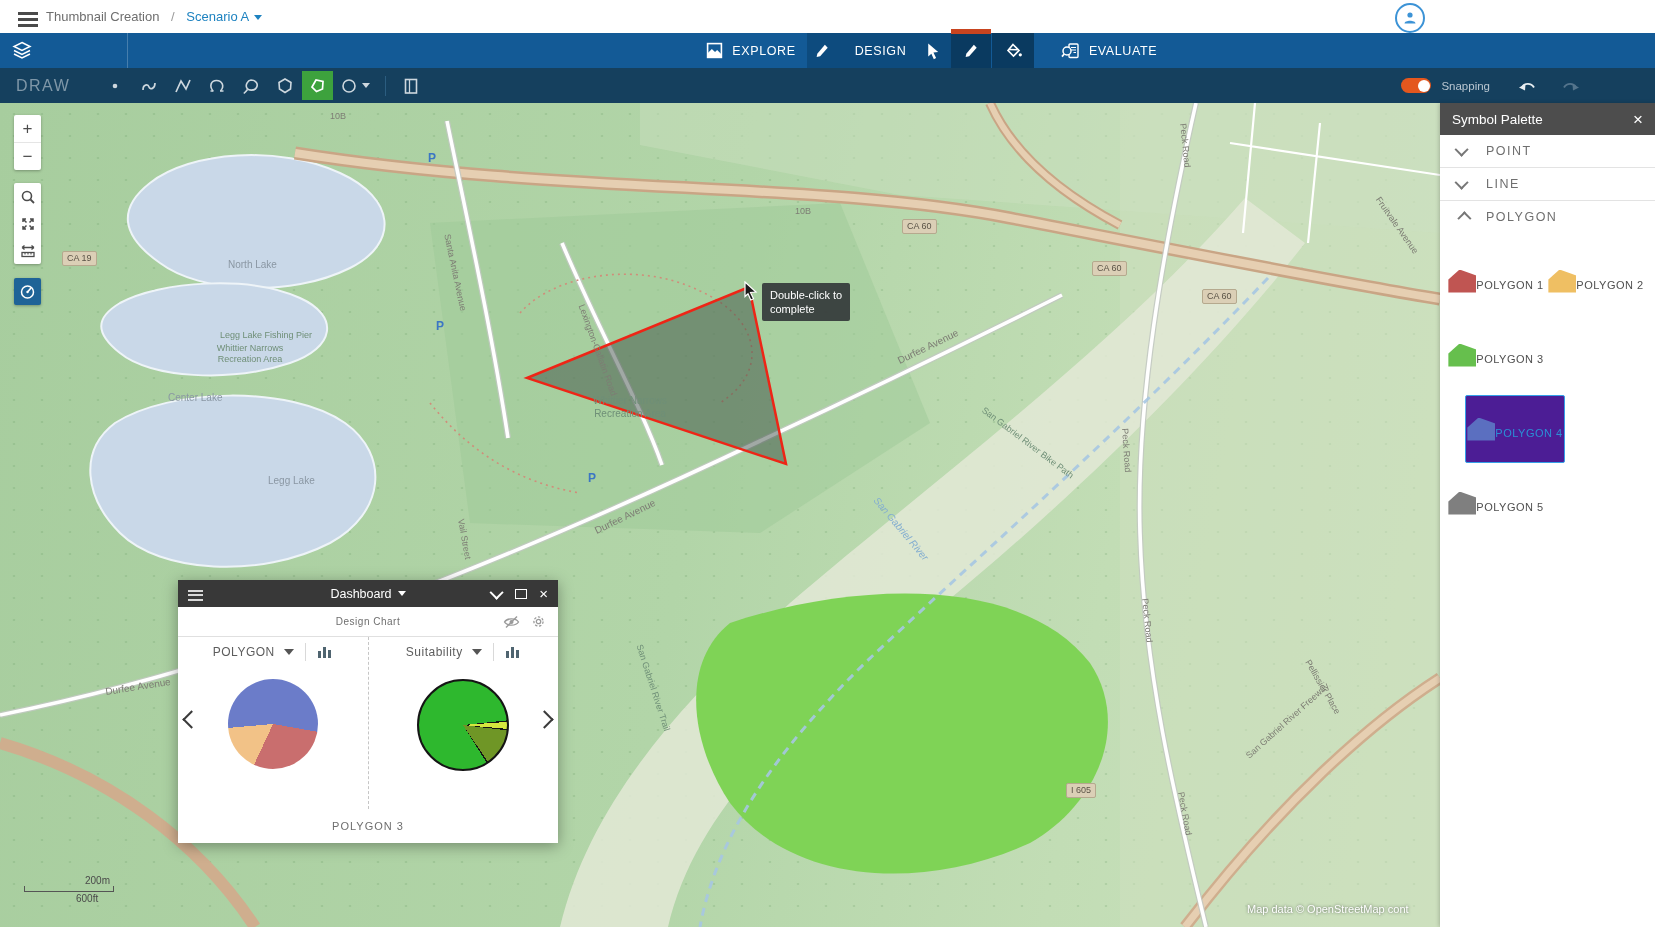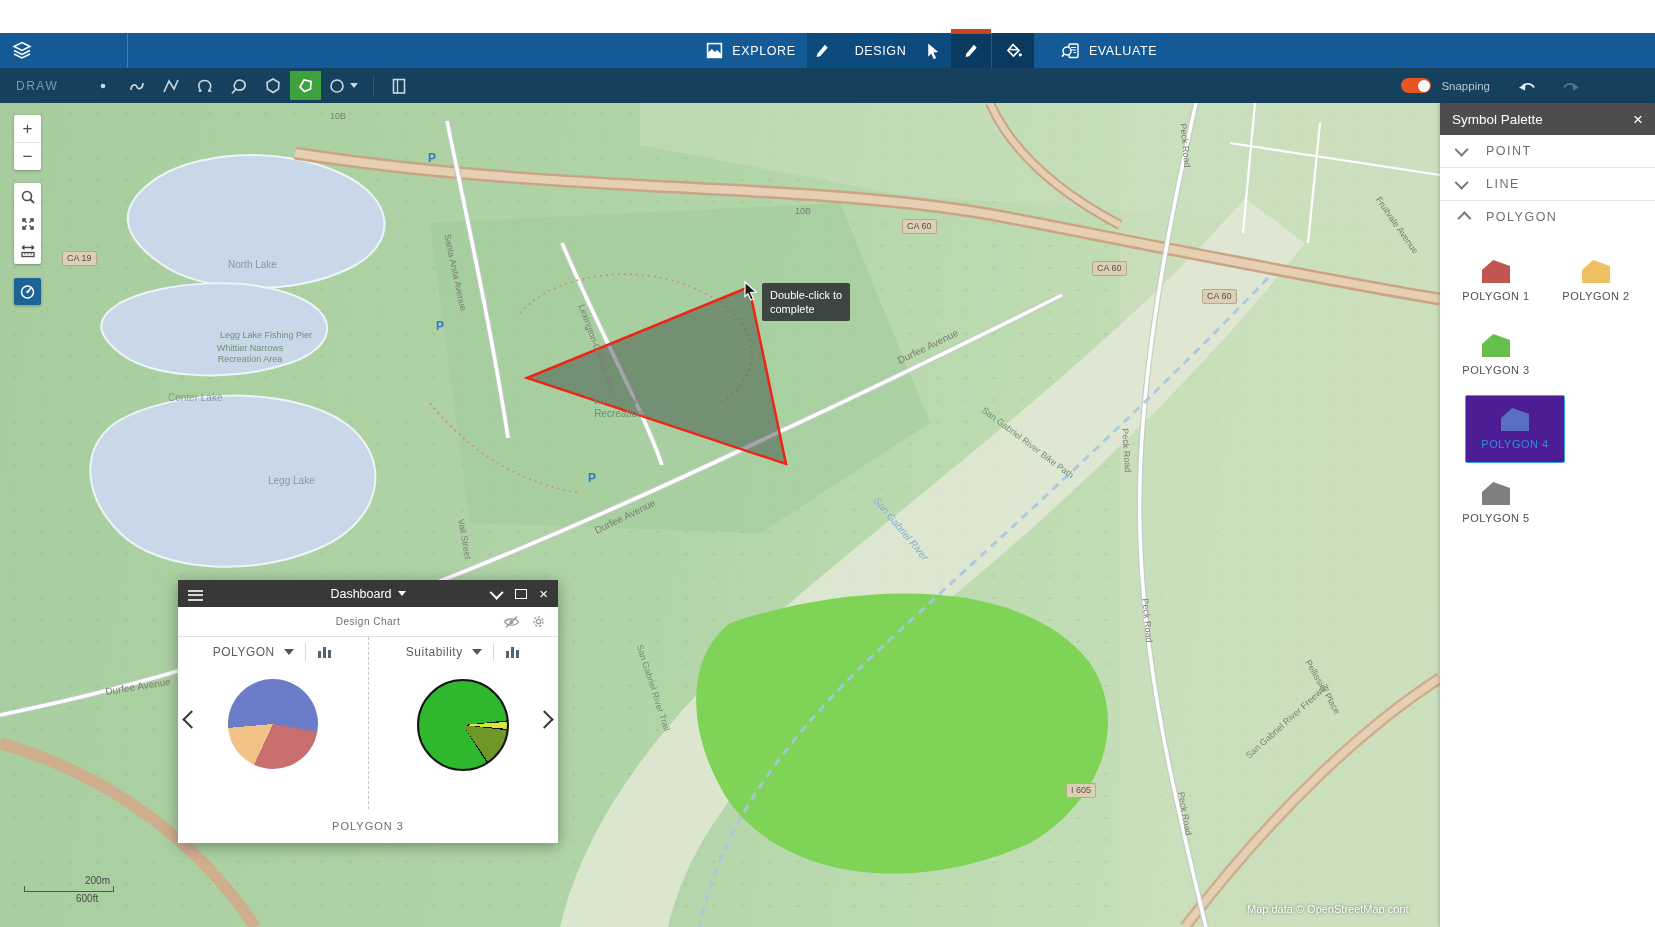--- a/index.html
+++ b/index.html
@@ -25,21 +25,21 @@
   .tab-explore{width:112px;}
   .tab-design{width:106px;background:#0d4b7e;gap:24px;}
   .btn-cursor{width:38px;background:#0d4b7e;}
   .btn-pencil{width:40px;background:#0a3a60;position:relative;}
   .btn-pencil .active-bar{position:absolute;top:-4px;left:0;width:100%;height:5px;background:#c8441f;}
   .btn-bucket{width:42px;background:#0a3a60;margin-left:1px;}
   .tab-evaluate{width:150px;}
 
   
   #drawbar{position:absolute;top:68px;left:0;width:100%;height:35px;background:#15405e;display:flex;align-items:center;}
-  #drawbar .draw-label{color:#7f97a8;font-size:12px;letter-spacing:1.5px;margin-left:16px;}
+  #drawbar .draw-label{color:#7f97a8;font-size:16px;letter-spacing:1.5px;margin-left:16px;}
   .tool{width:34px;height:30px;display:flex;align-items:center;justify-content:center;cursor:pointer;}
   .tool.green{background:#3da23d;width:31px;height:29px;}
   #drawbar .tsep{width:1px;height:20px;background:#2b5d80;margin:0 8px;}
   #snapwrap{position:absolute;right:165px;top:0;height:35px;display:flex;align-items:center;gap:10px;}
   .toggle{width:30px;height:15px;border-radius:8px;background:#e4571e;position:relative;cursor:pointer;}
   .toggle .knob{position:absolute;right:1.5px;top:1.5px;width:12px;height:12px;background:#fff;border-radius:50%;}
   #snapwrap .snap-label{color:#b9c6d1;font-size:11.5px;}
   #undoredo{position:absolute;right:75px;top:0;height:35px;display:flex;align-items:center;gap:22px;}
 
   
@@ -82,21 +82,21 @@
   #palette{position:absolute;top:103px;right:0;width:215px;height:824px;background:#fff;box-shadow:-1px 0 4px rgba(0,0,0,.2);}
   #palette header{height:32px;background:#4d4d4d;color:#fff;display:flex;align-items:center;padding:0 12px;font-size:13.5px;}
   #palette header .x{margin-left:auto;font-size:17px;cursor:pointer;line-height:1;}
   .psection{height:32px;display:flex;align-items:center;border-bottom:1px solid #e3e3e3;cursor:pointer;}
   .psection .chev{margin-left:18px;}
   .psection .plabel{margin-left:18px;font-size:12.5px;letter-spacing:1.5px;color:#6f6f6f;}
   .chev{width:8px;height:8px;border-left:2px solid #777;border-bottom:2px solid #777;display:inline-block;}
   .chev.down{transform:rotate(-45deg) translateY(-2px);}
   .chev.up{transform:rotate(135deg) translateY(-2px);}
   #swatches{display:flex;flex-wrap:wrap;padding:14px 4px 0 6px;}
-  .swatch{width:98px;height:66px;margin-bottom:6px;display:flex;flex-direction:column;align-items:center;justify-content:center;border:1.5px solid transparent;border-radius:2px;cursor:pointer;}
+  .swatch{width:98px;height:66px;margin-bottom:6px;display:flex;flex-direction:row;align-items:center;justify-content:center;border:1.5px solid transparent;border-radius:2px;cursor:pointer;}
   .swatch .icon{width:28px;height:23px;clip-path:polygon(0% 44%,40% 0%,100% 26%,100% 100%,0% 100%);}
   .swatch .slabel{margin-top:7px;font-size:11px;letter-spacing:.5px;color:#4f4f4f;}
   .swatch.selected{background:#4c1d95;border-color:#35a0e8;margin-left:19px;}
   .swatch.selected .slabel{color:#2b8fd6;}
 
   
   #dashwin{position:absolute;left:178px;top:580px;width:380px;height:263px;background:#fff;box-shadow:0 3px 14px rgba(0,0,0,.35);}
   #dashwin .titlebar{height:27px;background:#383838;position:relative;display:flex;align-items:center;justify-content:center;color:#fff;font-size:12.5px;}
   #dashwin .titlebar .burger{position:absolute;left:10px;top:7px;}
   #dashwin .titlebar .burger span{display:block;width:15px;height:2px;background:#d8d8d8;margin:2.5px 0;}
@@ -120,20 +120,38 @@
   #chev-right{right:7px;transform:rotate(225deg);}
   #dashwin .footer{height:34px;display:flex;align-items:center;justify-content:center;color:#6e6e6e;font-size:11px;letter-spacing:1px;}
 
   svg.ic{display:block;}
 </style>
 </head>
 <body>
 
 <div id="root">
 
+  <div id="topbar">
+    <div class="hamburger abs" style="left:18px;top:9px;cursor:pointer;">
+        <span></span>
+        <span></span>
+        <span></span>
+      </div>
+    <div class="crumb">
+      <span>Thumbnail Creation</span>
+      <span class="sep">/</span>
+      <span class="scenario">Scenario A</span><span class="caret-dn"></span>
+    </div>
+    <div id="avatar">
+      <svg class="ic" width="16" height="16" viewBox="0 0 16 16">
+        <circle cx="8" cy="5" r="2.6" fill="#3c93d6"></circle>
+          <path d="M2.5,13.5 C2.5,9.8 13.5,9.8 13.5,13.5 Z" fill="#3c93d6"></path>
+      </svg>
+    </div>
+  </div>
 
   <div id="navbar">
     <div id="layers-btn">
       <svg class="ic" width="20" height="19" viewBox="0 0 20 19">
         <path d="M10,1.5 L18,5.5 10,9.5 2,5.5 Z" fill="none" stroke="#fff" stroke-width="1.5"></path>
         <path d="M2,9.5 L10,13.5 18,9.5" fill="none" stroke="#fff" stroke-width="1.5"></path>
         <path d="M2,13 L10,17 18,13" fill="none" stroke="#fff" stroke-width="1.5"></path>
       </svg>
     </div>
     <div class="vsep"></div>

